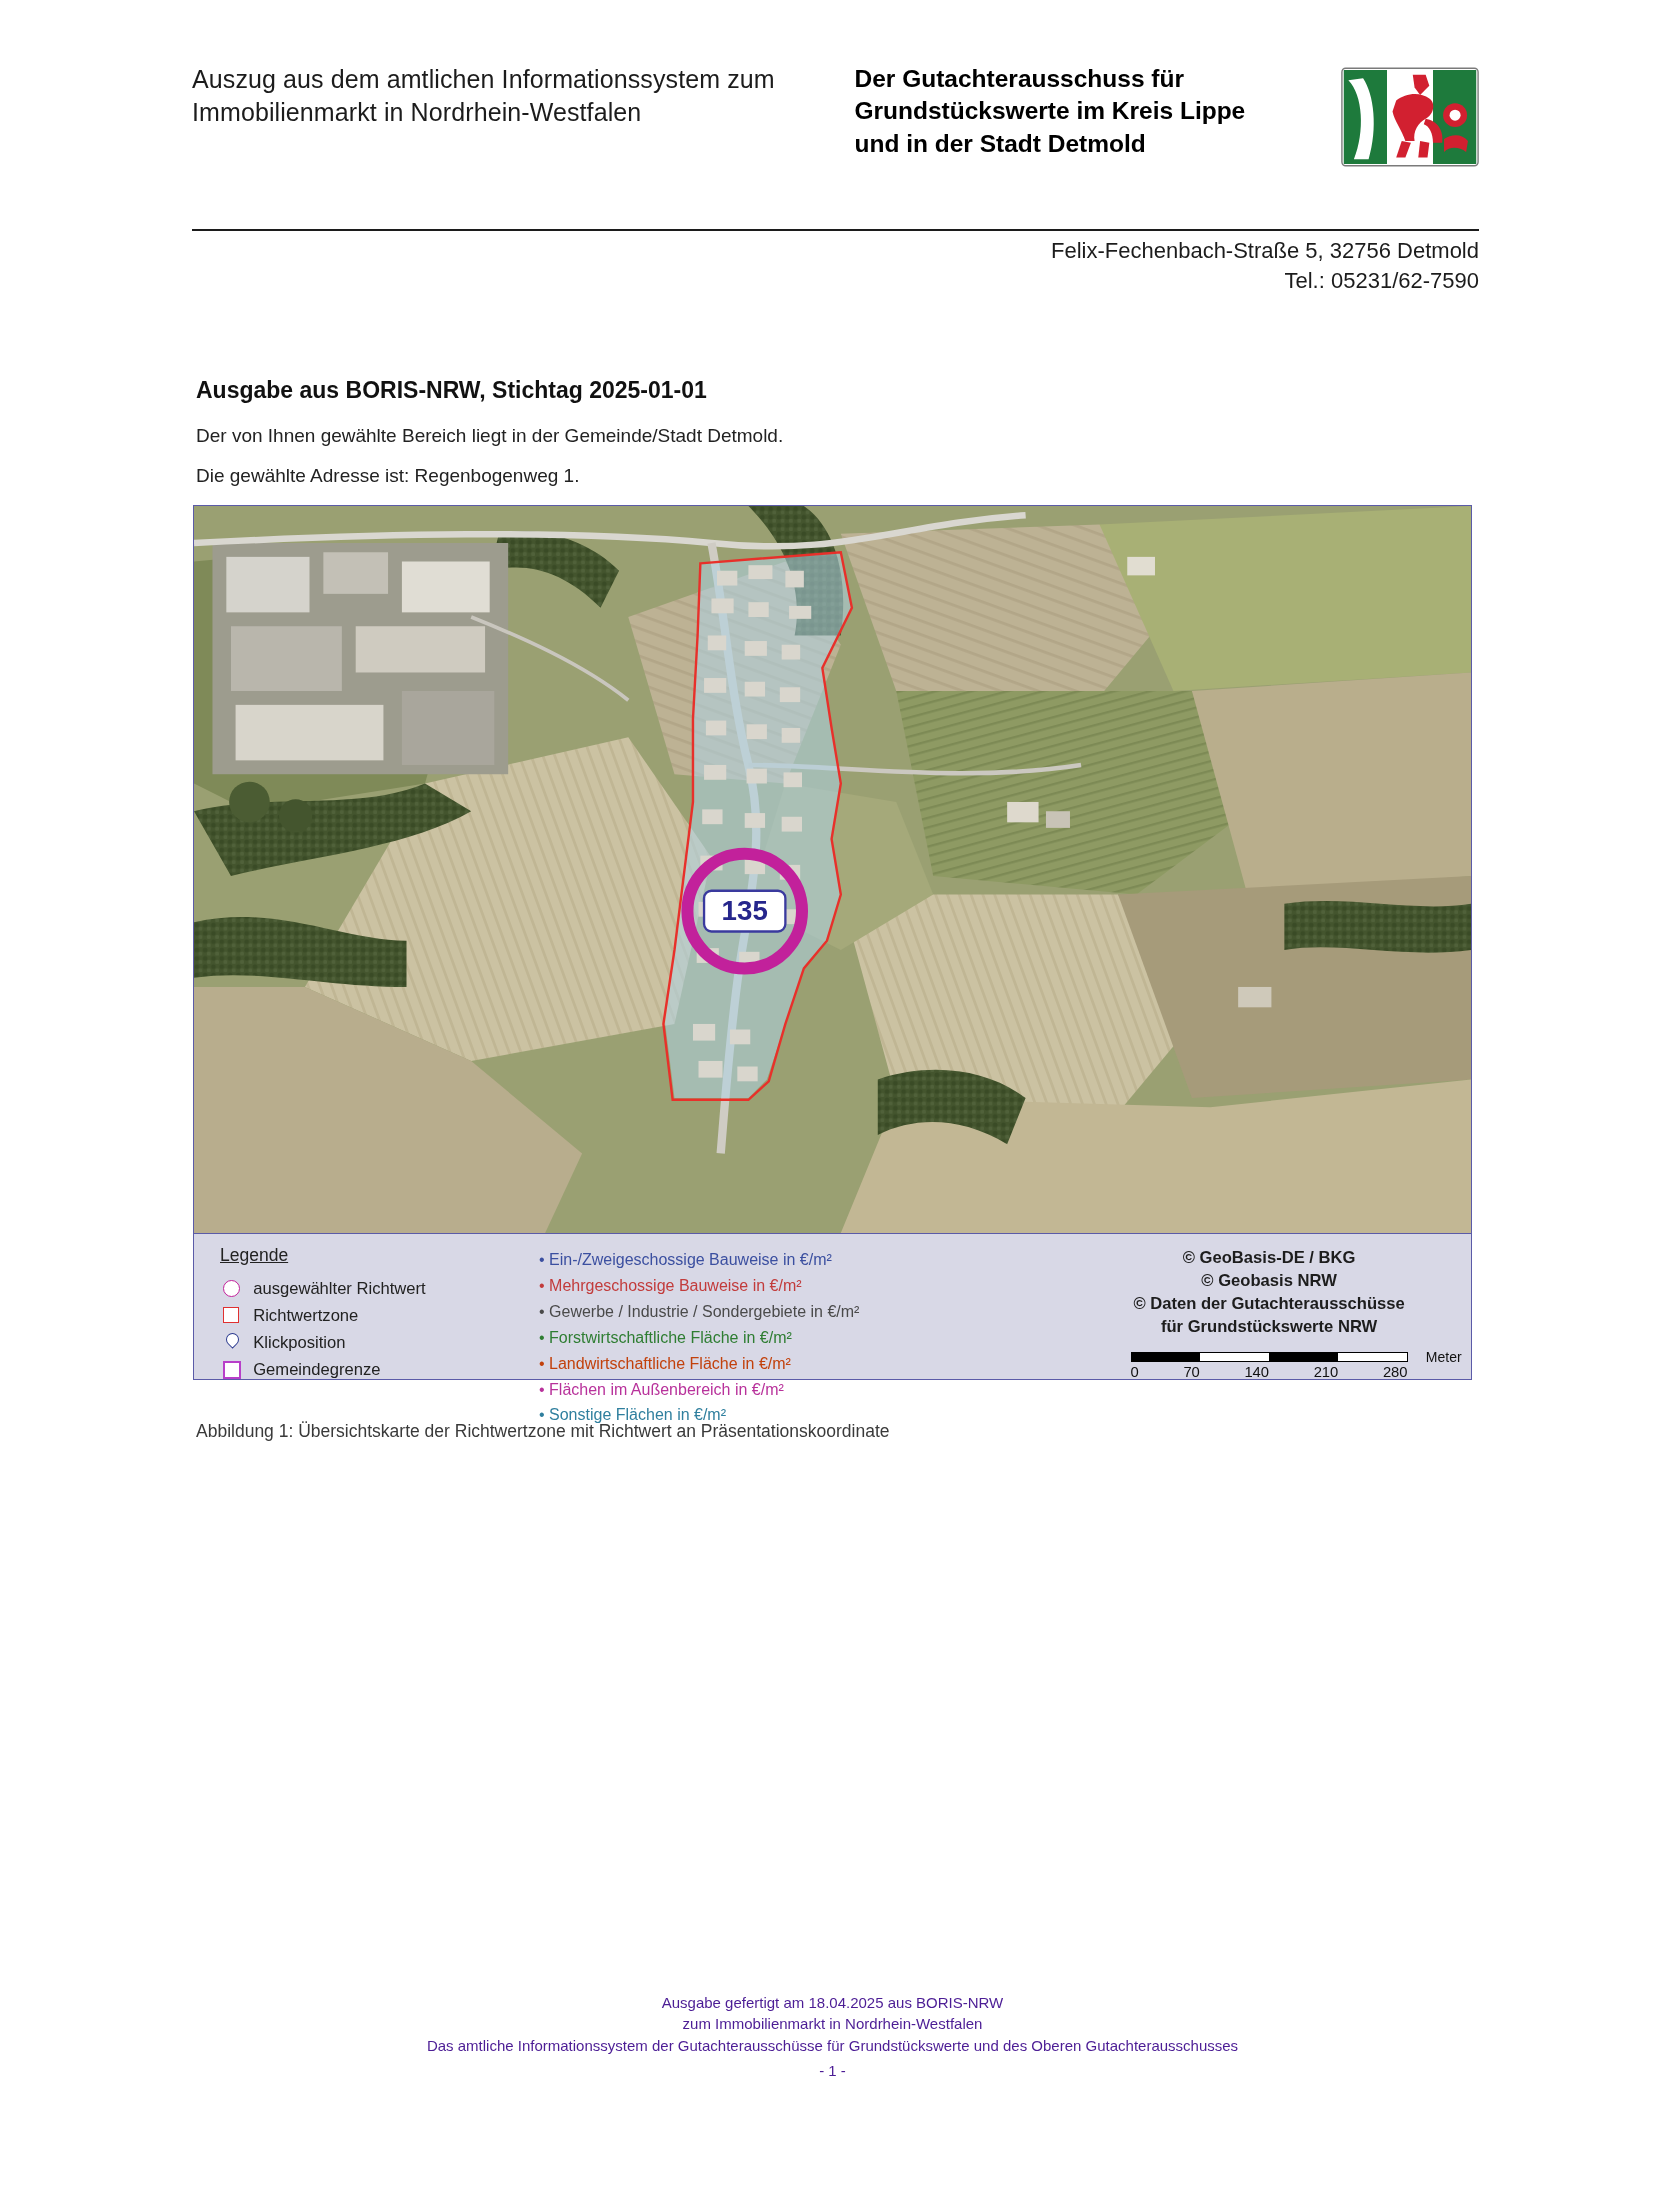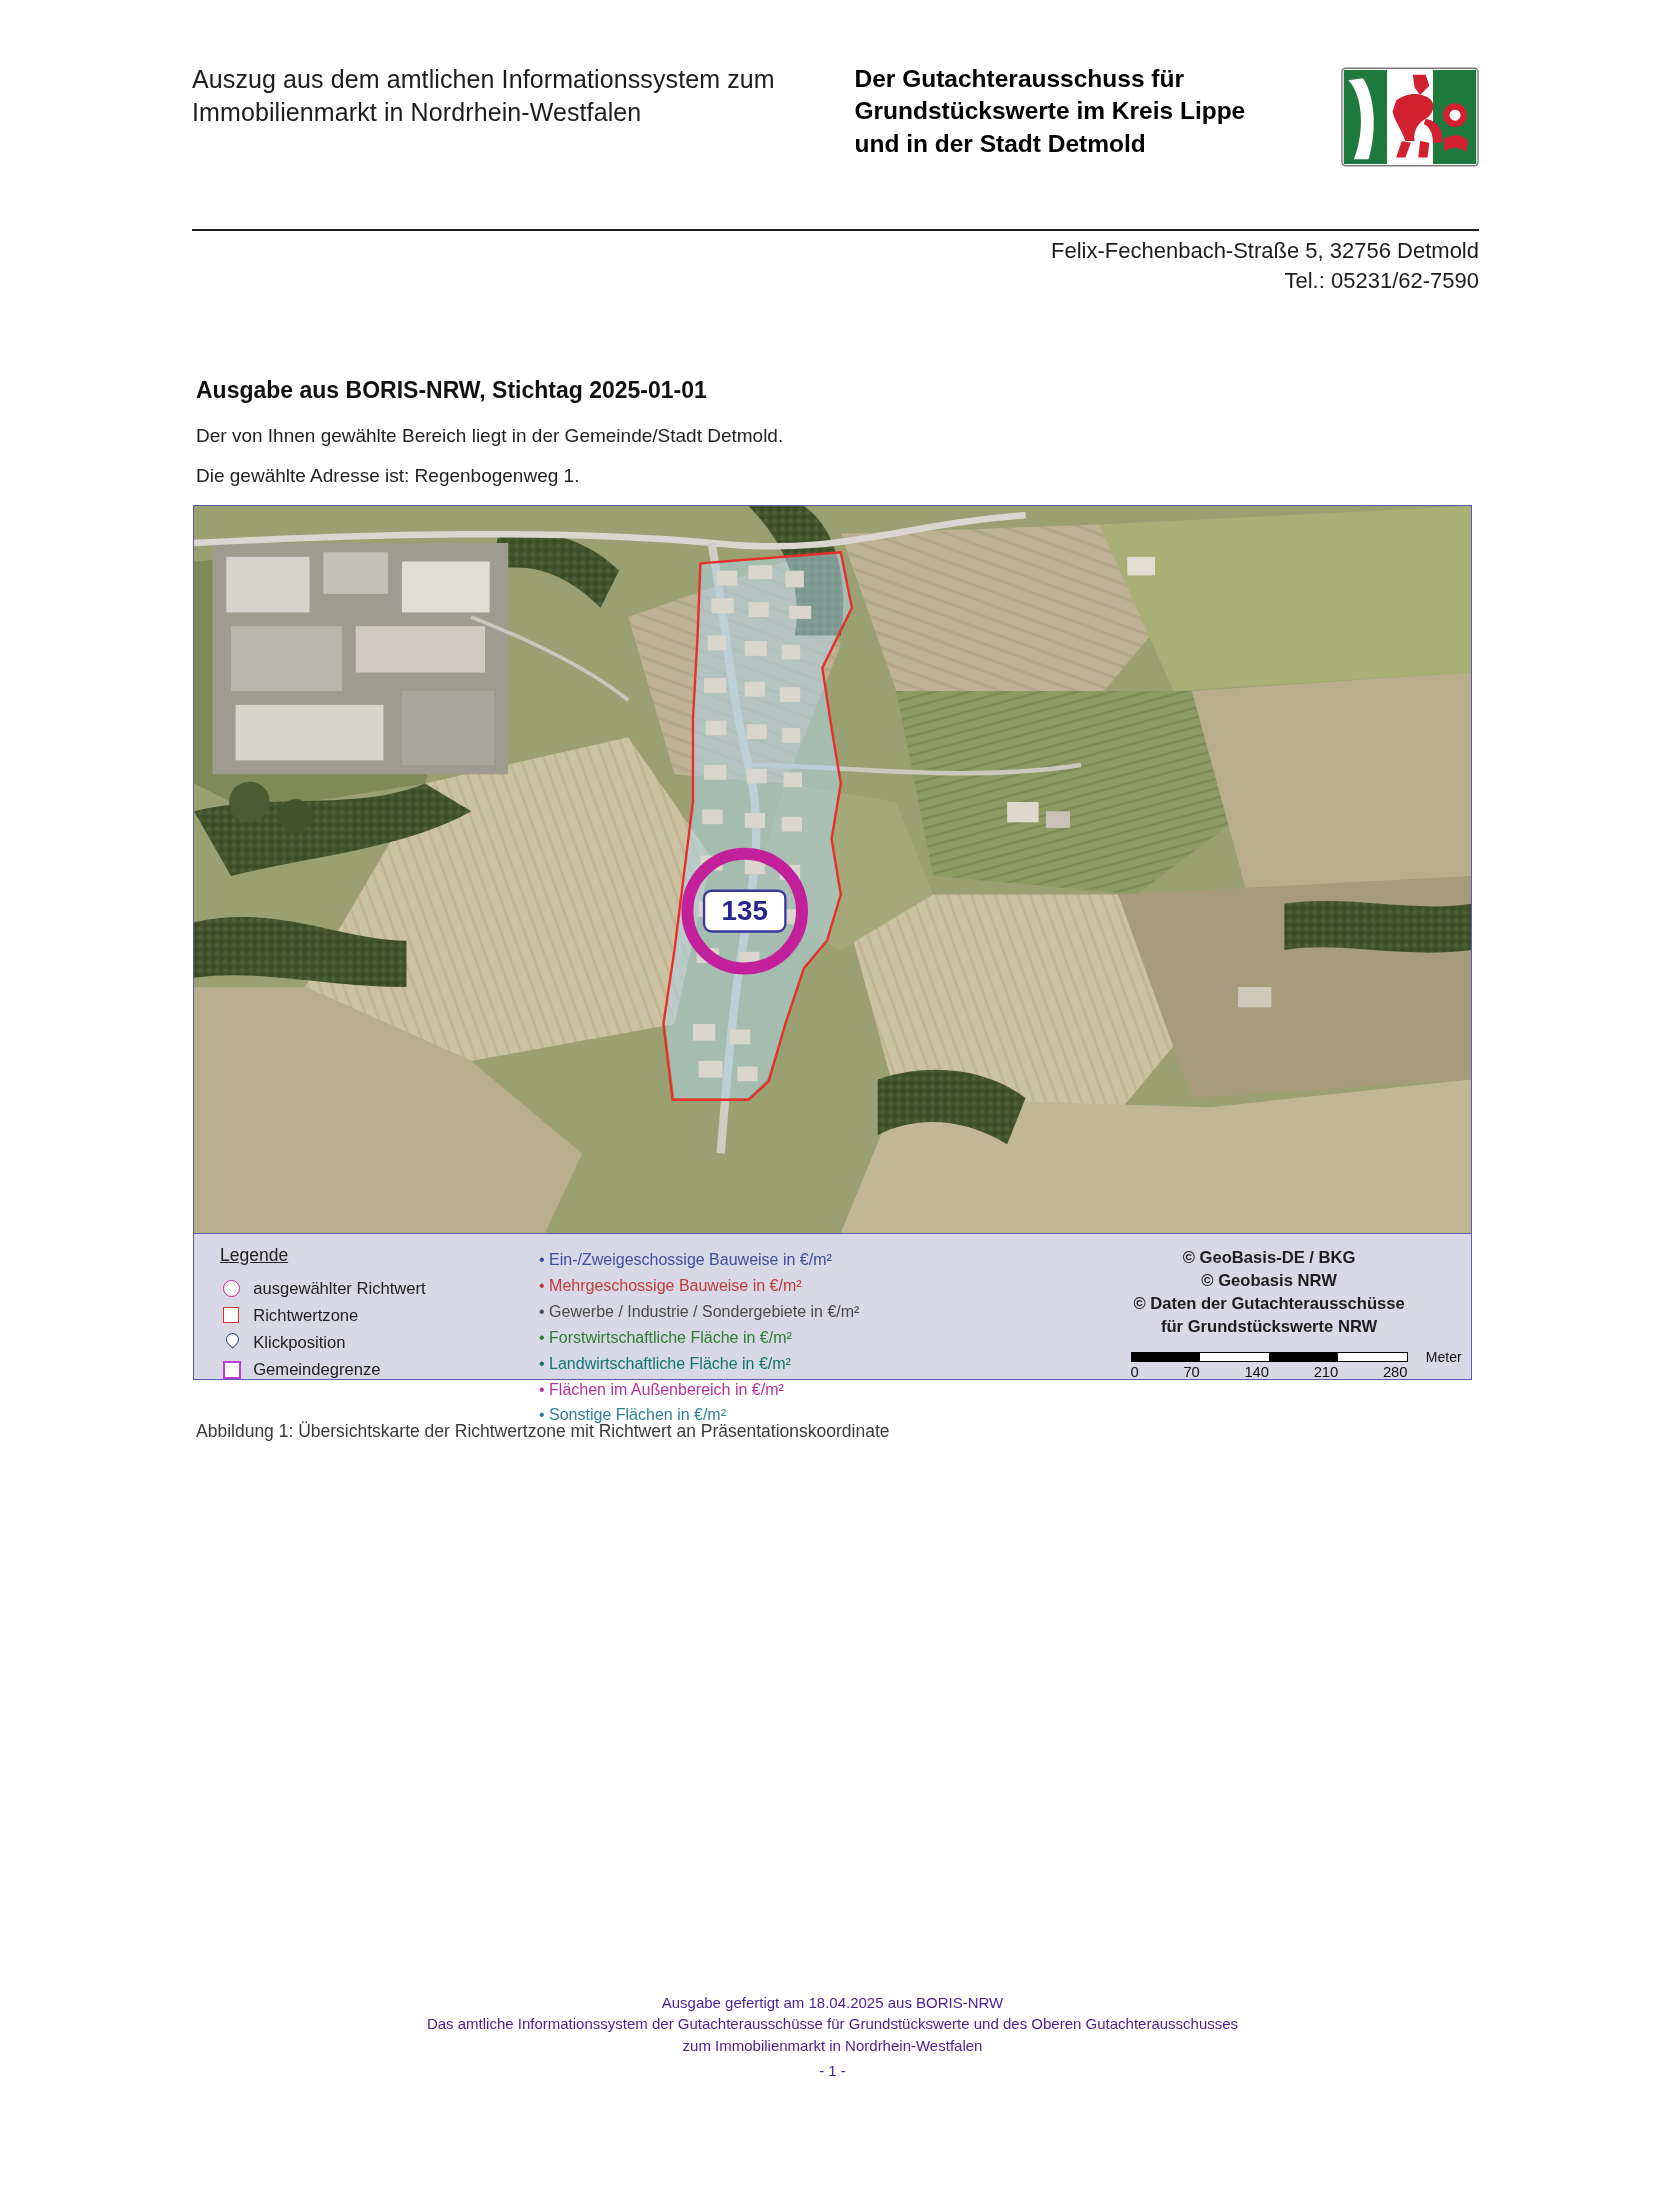--- a/index.html
+++ b/index.html
@@ -436,21 +436,21 @@
           </span>
         <span>Gemeindegrenze</span>
       </div>
     </div>
 
     <div class="legend-col-b">
       <div class="legend-cat" style="color:#3b4fa0">• Ein-/Zweigeschossige Bauweise in €/m²</div>
       <div class="legend-cat" style="color:#c23b3b">• Mehrgeschossige Bauweise in €/m²</div>
       <div class="legend-cat" style="color:#4a4a4a">• Gewerbe / Industrie / Sondergebiete in €/m²</div>
       <div class="legend-cat" style="color:#2e7d32">• Forstwirtschaftliche Fläche in €/m²</div>
-      <div class="legend-cat" style="color:#0f766e">• Landwirtschaftliche Fläche in €/m²</div>
+      <div class="legend-cat" style="color:#c2410c">• Landwirtschaftliche Fläche in €/m²</div>
       <div class="legend-cat" style="color:#b8329b">• Flächen im Außenbereich in €/m²</div>
       <div class="legend-cat" style="color:#2f7f9e">• Sonstige Flächen in €/m²</div>
     </div>
 
     <div class="legend-col-c">
       <div class="credit">© GeoBasis-DE / BKG</div>
       <div class="credit">© Geobasis NRW</div>
       <div class="credit">© Daten der Gutachterausschüsse</div>
       <div class="credit">für Grundstückswerte NRW</div>
 
@@ -470,19 +470,19 @@
           <span>280</span>
         </div>
       </div>
     </div>
   </div>
 
   <div class="fig-caption">Abbildung 1: Übersichtskarte der Richtwertzone mit Richtwert an Präsentationskoordinate</div>
 
   <div class="footer">
     <div>Ausgabe gefertigt am 18.04.2025 aus BORIS-NRW</div>
+    <div>zum Immobilienmarkt in Nordrhein-Westfalen</div>
     <div>Das amtliche Informationssystem der Gutachterausschüsse für Grundstückswerte und des Oberen Gutachterausschusses</div>
-    <div>zum Immobilienmarkt in Nordrhein-Westfalen</div>
     <div class="pagenum">- 1 -</div>
   </div>
 
 </div>
 
 
 </body></html>

